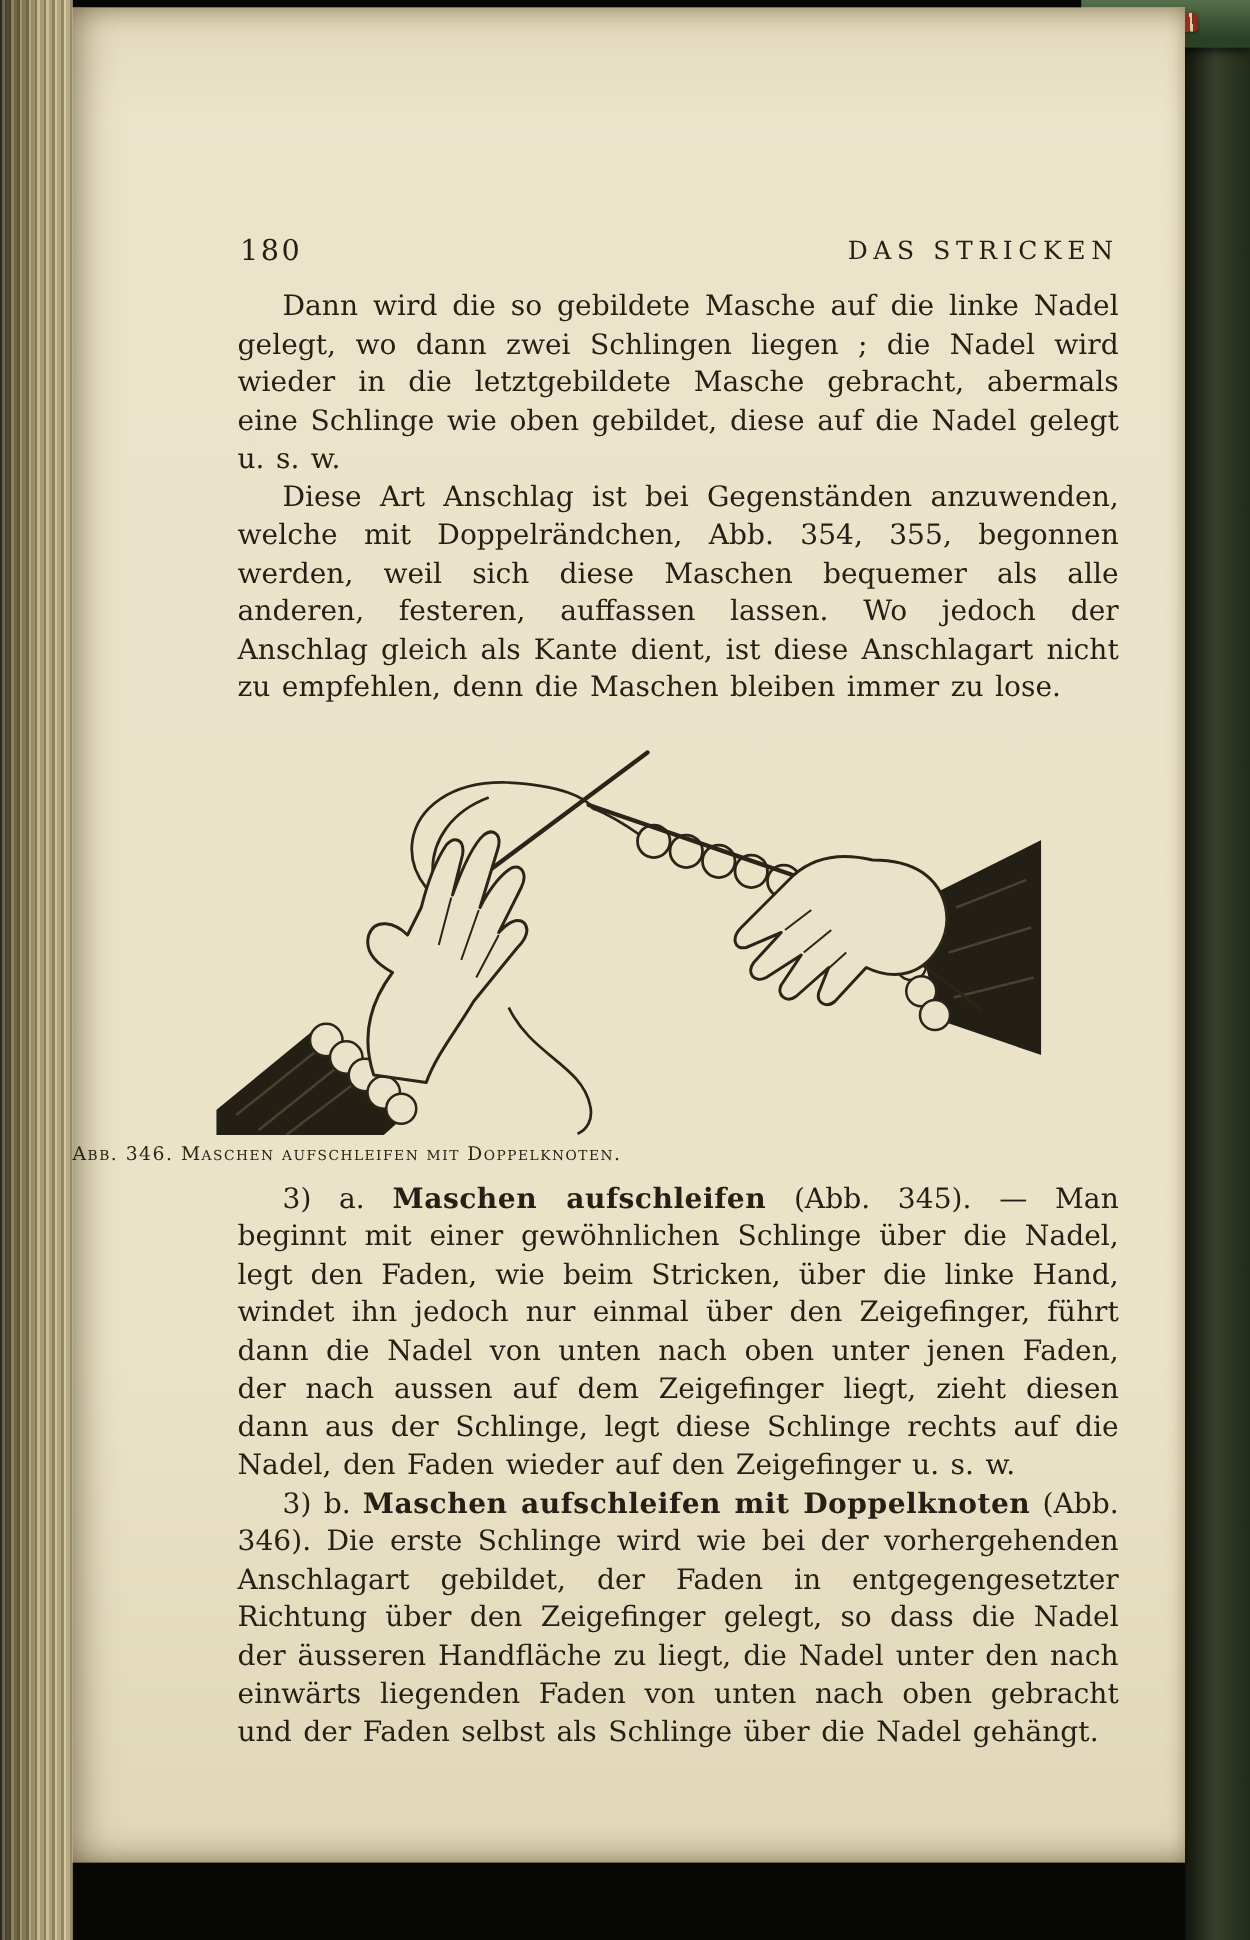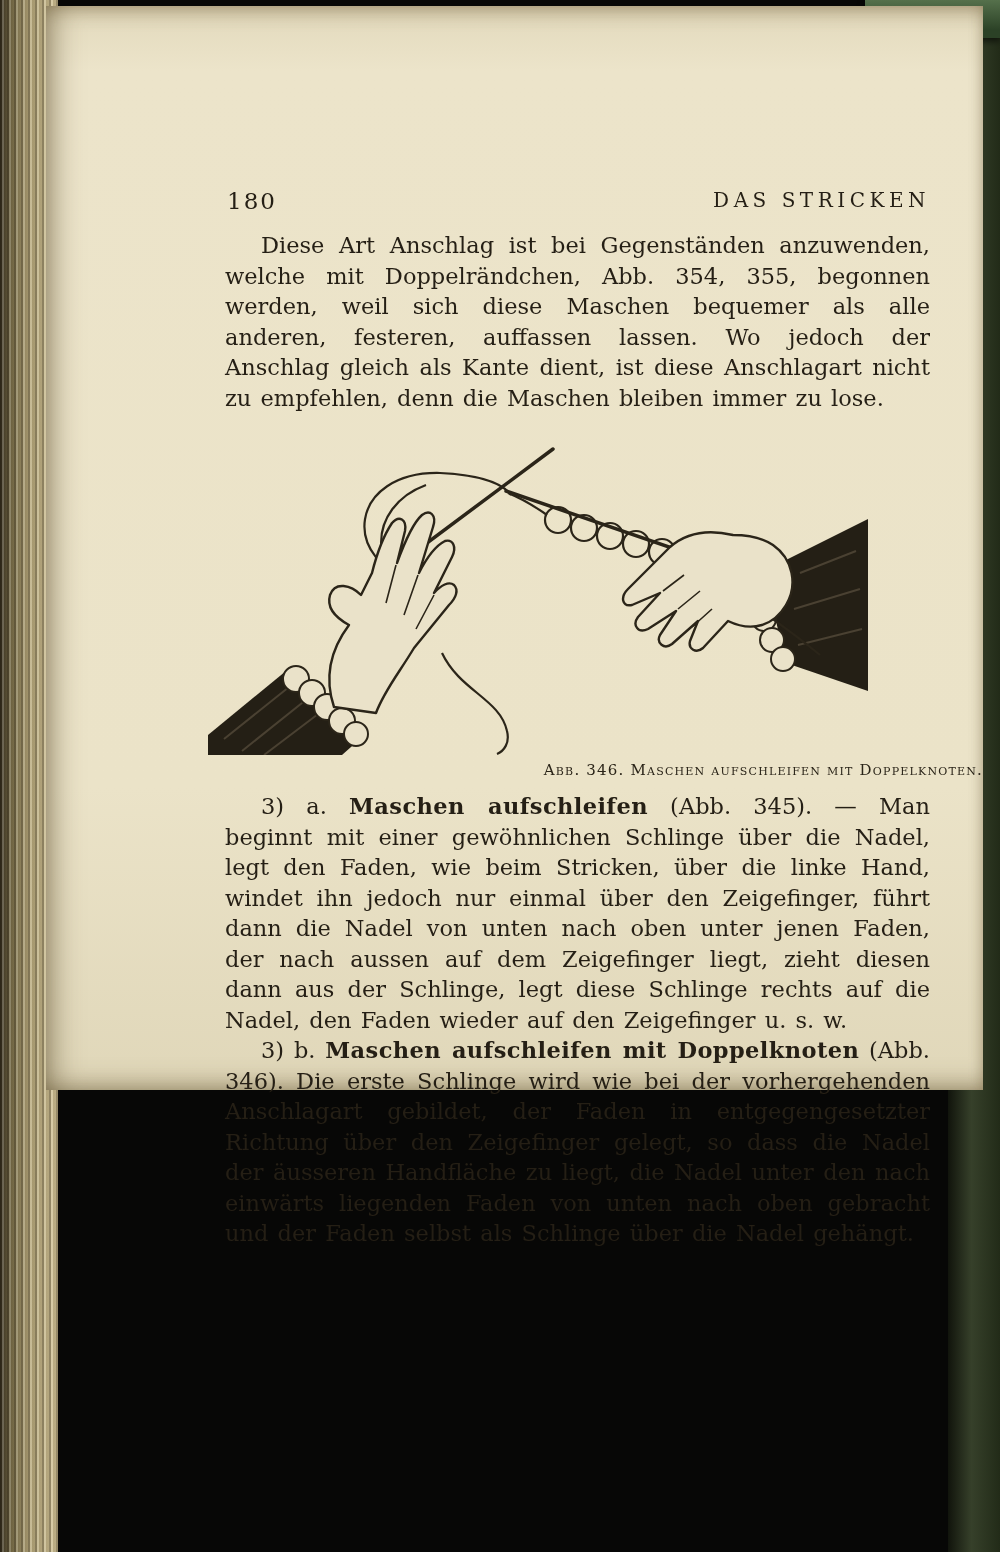--- a/index.html
+++ b/index.html
@@ -35,46 +35,45 @@
   .corner-stripes{
     position:absolute;top:13px;right:42px;width:84px;height:15px;
     transform:rotate(-4deg);
     background:repeating-linear-gradient(90deg,#9b2d20 0 6px,#d8cfa0 6px 8px,#8c2a1e 8px 14px,#2f4d2c 14px 18px);
     border-radius:3px;
     box-shadow:0 1px 3px rgba(0,0,0,.5);
   }
 
   
   .page{
-    position:absolute;left:46px;top:6px;width:890px;height:1084px;
+    position:absolute;left:58px;top:6px;width:890px;height:1484px;
     background:linear-gradient(180deg,#e2d9bc 0,#ece4ca 6%,#ebe3c8 72%,#e0d7b9 100%);
     box-shadow:
       inset 20px 0 30px -14px rgba(88,72,40,.55),
       inset -8px 0 14px -8px rgba(110,95,60,.40),
       inset 0 16px 20px -12px rgba(115,96,56,.45),
       inset 0 -18px 24px -14px rgba(105,90,55,.50);
     color:#251f15;
-    padding-left:47px;
   }
 
   .page-head{position:relative;margin:180px 53px 0 132px;height:32px;}
   .page-number{position:absolute;left:2px;top:2px;font-size:23px;letter-spacing:2px;}
   .running-header{position:absolute;left:0;right:0;top:2px;text-align:right;font-size:20px;letter-spacing:4.5px;}
 
   .body-text{
     margin:12px 53px 0 132px;
     font-size:22.5px;line-height:30.5px;
     text-align:justify;text-justify:inter-word;
     word-spacing:2px;hyphens:auto;
     color:#251f15;
   }
   .body-text p{margin:0;text-indent:36px;}
   .body-text .b{font-weight:bold;letter-spacing:.4px;}
 
-  figure{margin:10px 0 0 0;padding:0;text-align:right;}
+  figure{margin:10px 0 0 0;padding:0;text-align:left;}
   figure svg{display:block;margin:0 auto;}
   figcaption{
     margin-top:6px;font-size:15px;letter-spacing:1.2px;
     font-variant:small-caps;color:#2a2418;
   }
 
   .body-text.lower{}
 </style>
 </head>
 <body>
@@ -88,20 +87,21 @@
   </div>
 
   <div class="page">
 
     <div class="page-head">
       <span class="page-number">180</span>
       <span class="running-header">DAS STRICKEN</span>
     </div>
 
     <div class="body-text upper">
+        <p><span>Dann wird die so gebildete Masche auf die linke Nadel gelegt, wo dann zwei Schlingen liegen ; die Nadel wird wieder in die letztgebildete Masche gebracht, abermals eine Schlinge wie oben gebildet, diese auf die Nadel gelegt u. s. w.</span></p>
         <p><span>Diese Art Anschlag ist bei Gegenständen anzuwenden, welche mit Doppelrändchen, Abb. 354, 355, begonnen werden, weil sich diese Maschen bequemer als alle anderen, festeren, auffassen lassen. Wo jedoch der Anschlag gleich als Kante dient, ist diese Anschlagart nicht zu empfehlen, denn die Maschen bleiben immer zu lose.</span></p>
       </div>
 
     <figure>
       <svg width="660" height="332" viewBox="0 0 660 332" aria-hidden="true">
 
         <g>
           <path d="M 0 332 L 0 312 L 78 248 L 152 316 L 134 332 Z" fill="#241f15"></path>
           <path d="M 16 316 L 86 260 M 34 328 L 104 272 M 56 332 L 122 282" stroke="#4a4132" stroke-width="2" fill="none"></path>
         </g>

